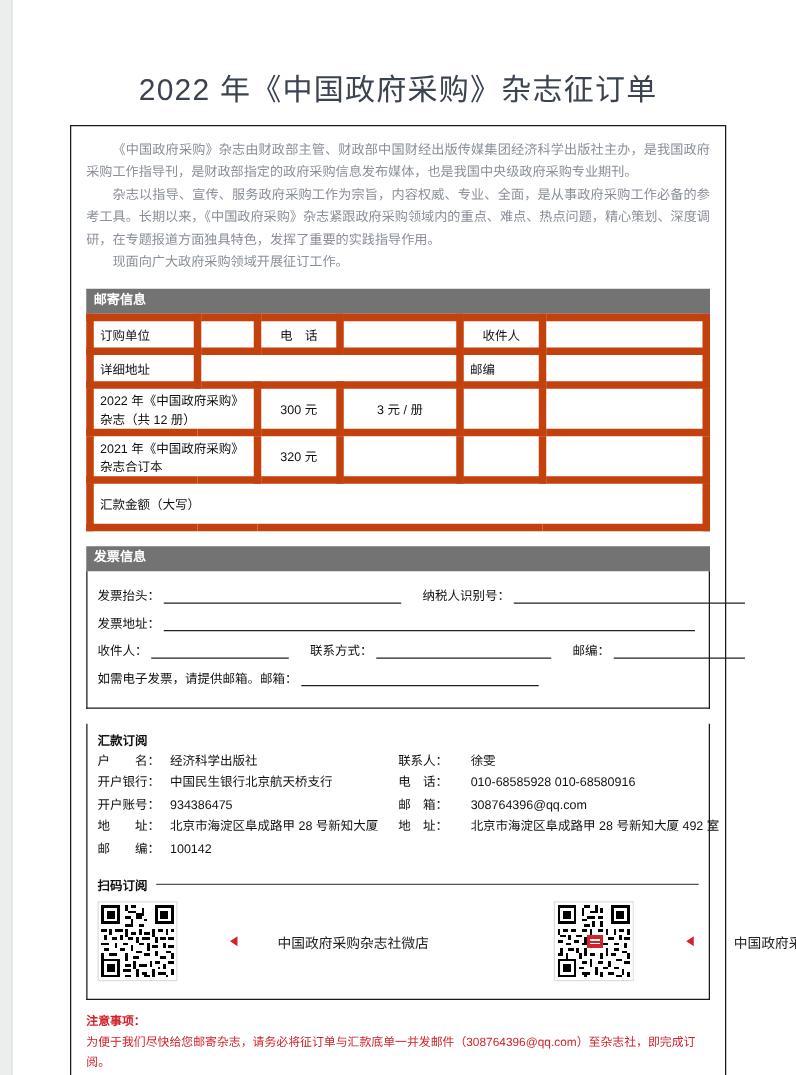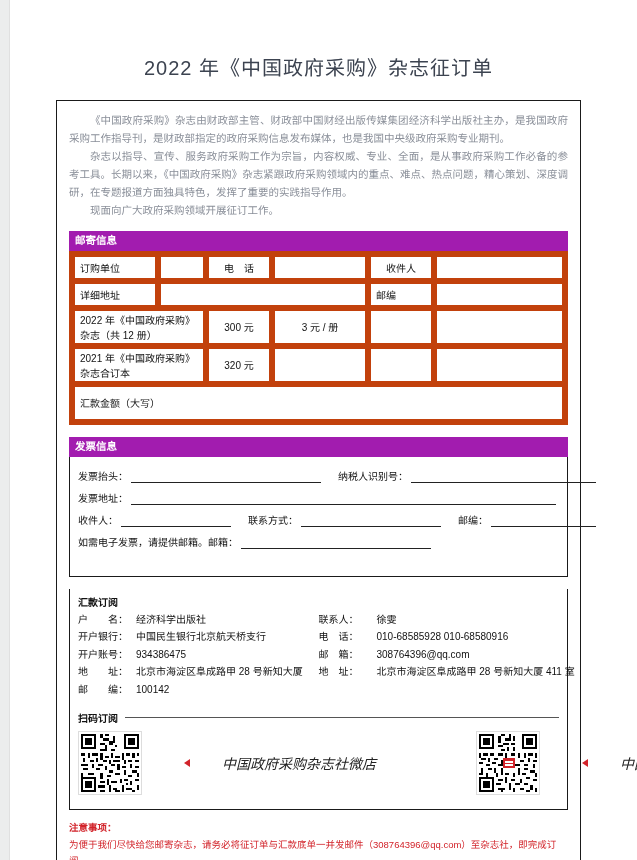--- a/index.html
+++ b/index.html
@@ -11,53 +11,53 @@
     overflow:hidden;
     position:relative;
   }
   .page-edge{
     position:absolute;left:0;top:0;width:9px;height:860px;
     background:#eceded;border-right:1px solid #e0e0e0;
   }
   .doc-title{
     position:absolute;left:0;top:52px;width:637px;
     text-align:center;
-    font-size:20px;letter-spacing:1px;
+    font-size:24px;letter-spacing:1px;
     color:#3c4350;font-weight:400;
   }
   .sheet{
     position:absolute;left:56px;top:100px;
     width:525px;
     border:1.4px solid #1a1a1a;
     background:#fff;
     box-sizing:border-box;
     padding:10px 12px 8px 12px;
   }
   
   .intro{font-size:10.5px;line-height:1.72;color:#8a8f99;margin:0 0 2px 0;}
   .intro p{margin:0;text-indent:2em;text-align:justify;}
 
   
   .band{
-    background:#a21caf;color:#ffffff;
+    background:#737373;color:#ffffff;
     font-size:10.5px;font-weight:bold;
     padding:3px 6px;line-height:1.3;
   }
   .block{border:1px solid #1a1a1a;border-top:none;}
   .block-wrap{margin-top:12px;}
 
   
   table{border-collapse:collapse;width:100%;font-size:10px;}
   td{border:6px solid #c2410c;height:19px;padding:1px 5px;vertical-align:middle;}
   .lbl{white-space:nowrap;}
   .ctr{text-align:center;}
   .tall{height:30px;}
 
   
-  .inv{padding:7px 8px 20px 8px;font-size:10px;}
+  .inv{padding:7px 8px 10px 8px;font-size:10px;}
   .inv-row{display:flex;align-items:flex-end;margin:4px 0 7px 0;white-space:nowrap;}
   .inv-row .t{flex:0 0 auto;}
   .rule{flex:1 1 auto;border-bottom:1px solid #222;height:9px;margin:0 3px;}
   .rule.w1{flex:0 0 190px;}
   .rule.w2{flex:0 0 185px;}
   .rule.w3{flex:0 0 110px;}
   .rule.w4{flex:0 0 140px;}
   .rule.w5{flex:0 0 105px;}
   .rule.w6{flex:0 0 190px;}
   .gap{flex:0 0 14px;}
@@ -77,21 +77,21 @@
   .scan-head .line{flex:1 1 auto;height:0;border-top:1.2px solid #555;margin-left:7px;}
   .qrs{display:flex;align-items:center;padding-bottom:6px;}
   .qr-unit{display:flex;align-items:center;}
   .qr-unit.second{margin-left:100px;}
   .qr-box{width:62px;height:62px;border:1px solid #ddd;background:#fff;position:relative;}
   .qr-cap{display:flex;align-items:center;margin-left:14px;white-space:nowrap;}
   .tri{
     width:0;height:0;border-top:4px solid transparent;border-bottom:4px solid transparent;
     border-right:6px solid #d2232a;margin-right:4px;
   }
-  .qr-cap span{font-size:14px;font-style:italic;color:#222;margin-left:28px;}
+  .qr-cap span{font-size:11px;color:#222;margin-left:28px;}
 
   
   .notice{margin-top:10px;font-size:9.5px;color:#d2232a;line-height:1.75;}
   .notice .nt{font-weight:bold;}
 </style>
 </head>
 <body>
 
 <div class="page-edge"></div>
 
@@ -209,21 +209,21 @@
           <div class="kv">
             <span class="k">电　话：</span>
             <span class="v">010-68585928 010-68580916</span>
           </div>
           <div class="kv">
             <span class="k">邮　箱：</span>
             <span class="v">308764396@qq.com</span>
           </div>
           <div class="kv">
             <span class="k">地　址：</span>
-            <span class="v">北京市海淀区阜成路甲 28 号新知大厦 411 室</span>
+            <span class="v">北京市海淀区阜成路甲 28 号新知大厦 492 室</span>
           </div>
         </div>
       </div>
 
       <div class="scan-head">
         <span class="st">扫码订阅</span>
         <span class="line"></span>
       </div>
 
       <div class="qrs">

